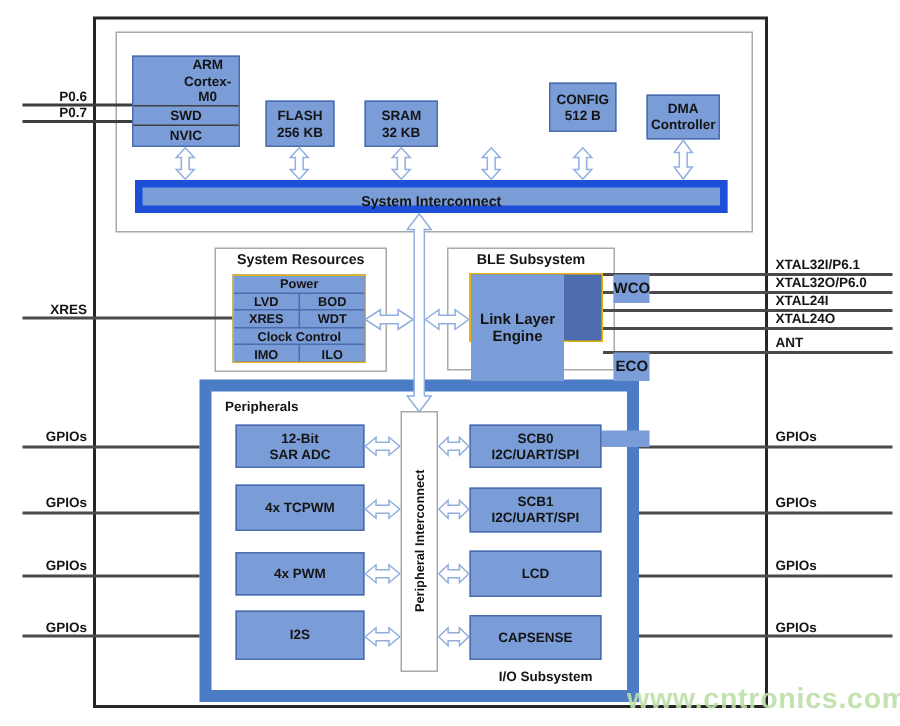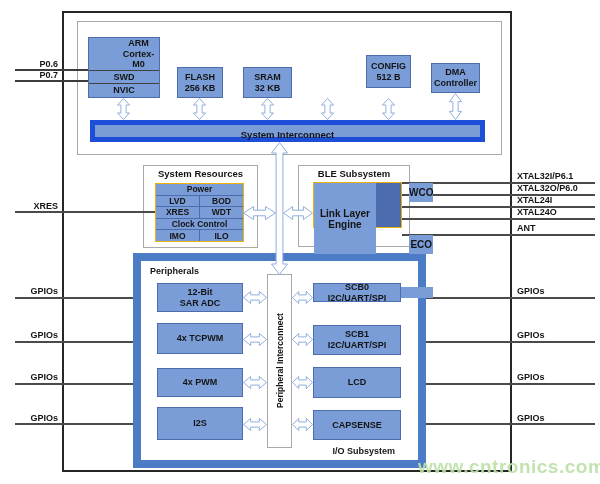--- a/index.html
+++ b/index.html
@@ -122,21 +122,21 @@
   <div class="label" style="left:300px; top:446px; width:95px; text-align:right;">I/O Subsystem</div>
 
   <div class="blk" style="left:157px; top:283px; width:86px; height:29px;">12-Bit
 SAR ADC</div>
   <div class="blk" style="left:157px; top:323px; width:86px; height:31px;">4x TCPWM</div>
   <div class="blk" style="left:157px; top:368px; width:86px; height:29px;">4x PWM</div>
   <div class="blk" style="left:157px; top:407px; width:86px; height:33px;">I2S</div>
 
   <div class="gbox vtext" style="left:267px; top:274px; width:25px; height:174px;">Peripheral Interconnect</div>
 
-  <div class="blk" style="left:313px; top:283px; width:88px; height:19px;">SCB0
+  <div class="blk" style="left:313px; top:283px; width:88px; height:29px;">SCB0
 I2C/UART/SPI</div>
   <div class="blk" style="left:313px; top:325px; width:88px; height:30px;">SCB1
 I2C/UART/SPI</div>
   <div class="blk" style="left:313px; top:367px; width:88px; height:31px;">LCD</div>
   <div class="blk" style="left:313px; top:410px; width:88px; height:30px;">CAPSENSE</div>
 
   <svg class="dbl" style="left:117px; top:98px; width:13px; height:22px;" viewBox="0 0 13 22">
       <polygon points="6.5,0.5 12.5,7.04 9.1,7.04 9.1,14.96 12.5,14.96 6.5,21.5 0.5,14.96 3.9,14.96 3.9,7.04 0.5,7.04" fill="#fff" stroke="#90aede" stroke-width="1"></polygon>
     </svg>
   <svg class="dbl" style="left:193px; top:98px; width:13px; height:22px;" viewBox="0 0 13 22">

